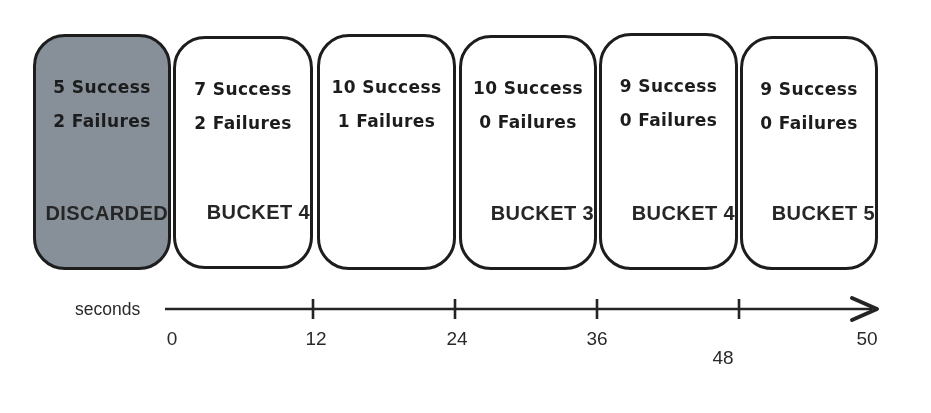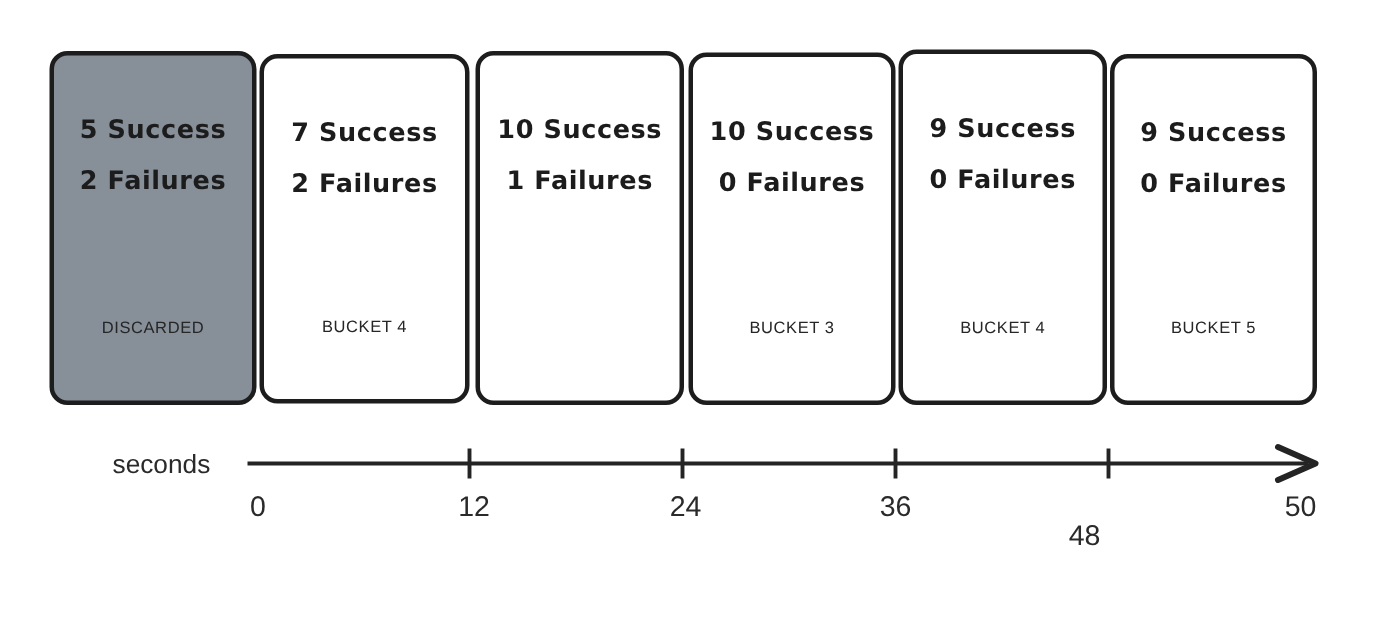--- a/index.html
+++ b/index.html
@@ -12,21 +12,21 @@
     width: 931px;
     height: 413px;
     background: #ffffff;
     overflow: hidden;
     font-family: "DejaVu Sans", sans-serif;
   }
   .bucket {
     position: absolute;
     box-sizing: border-box;
     border: 3.5px solid #1d1d1d;
-    border-radius: 12px;
+    border-radius: 32px;
     background: #ffffff;
   }
   .bucket.discarded {
     background: #878f99;
   }
   .bucket .counts {
     position: absolute;
     top: 33px;
     left: 0;
     width: 100%;
@@ -39,24 +39,24 @@
     color: #1c1c1c;
     letter-spacing: 0.4px;
     line-height: 34px;
     white-space: nowrap;
   }
   .bucket-label {
     position: absolute;
     bottom: 42px;
     left: 0;
     width: 100%;
-    text-align: center;
+    text-align: right;
     font-family: "Liberation Sans", sans-serif;
-    font-size: 11px;
-    font-weight: 400;
+    font-size: 20px;
+    font-weight: 700;
     letter-spacing: 0.4px;
     color: #262626;
     white-space: nowrap;
   }
   
   .b-disc { left: 33px;  top: 34px; width: 138px; height: 236px; }
   .b-1    { left: 173px; top: 36px; width: 140px; height: 233px; }
   .b-2    { left: 317px; top: 34px; width: 139px; height: 236px; }
   .b-3    { left: 459px; top: 35px; width: 138px; height: 235px; }
   .b-4    { left: 599px; top: 33px; width: 139px; height: 237px; }

